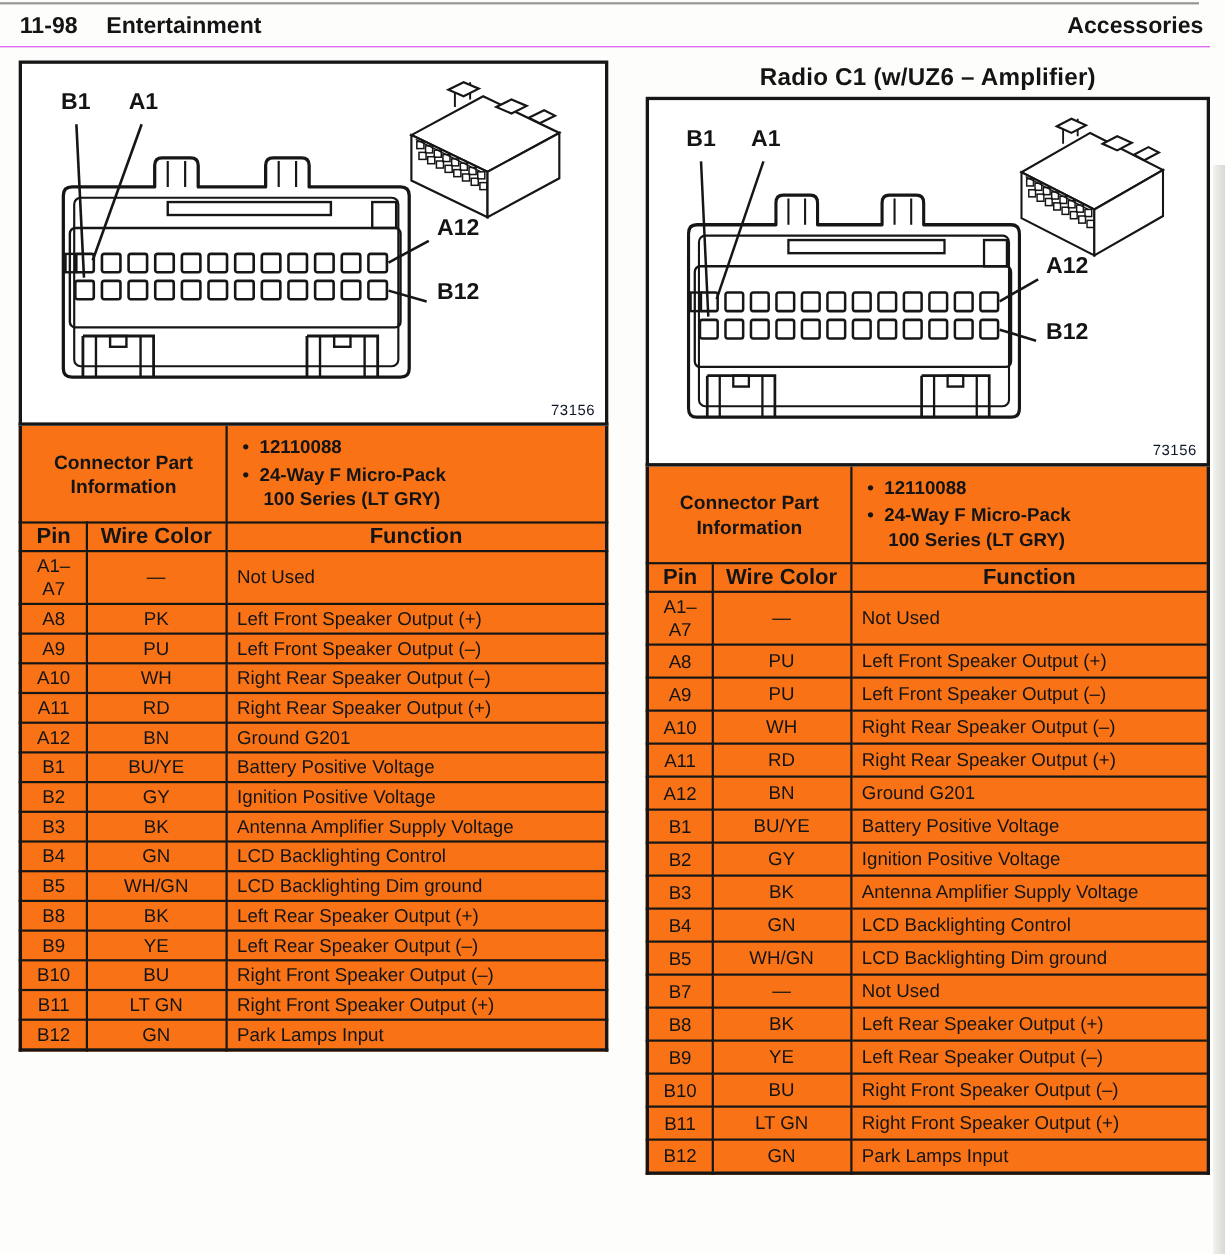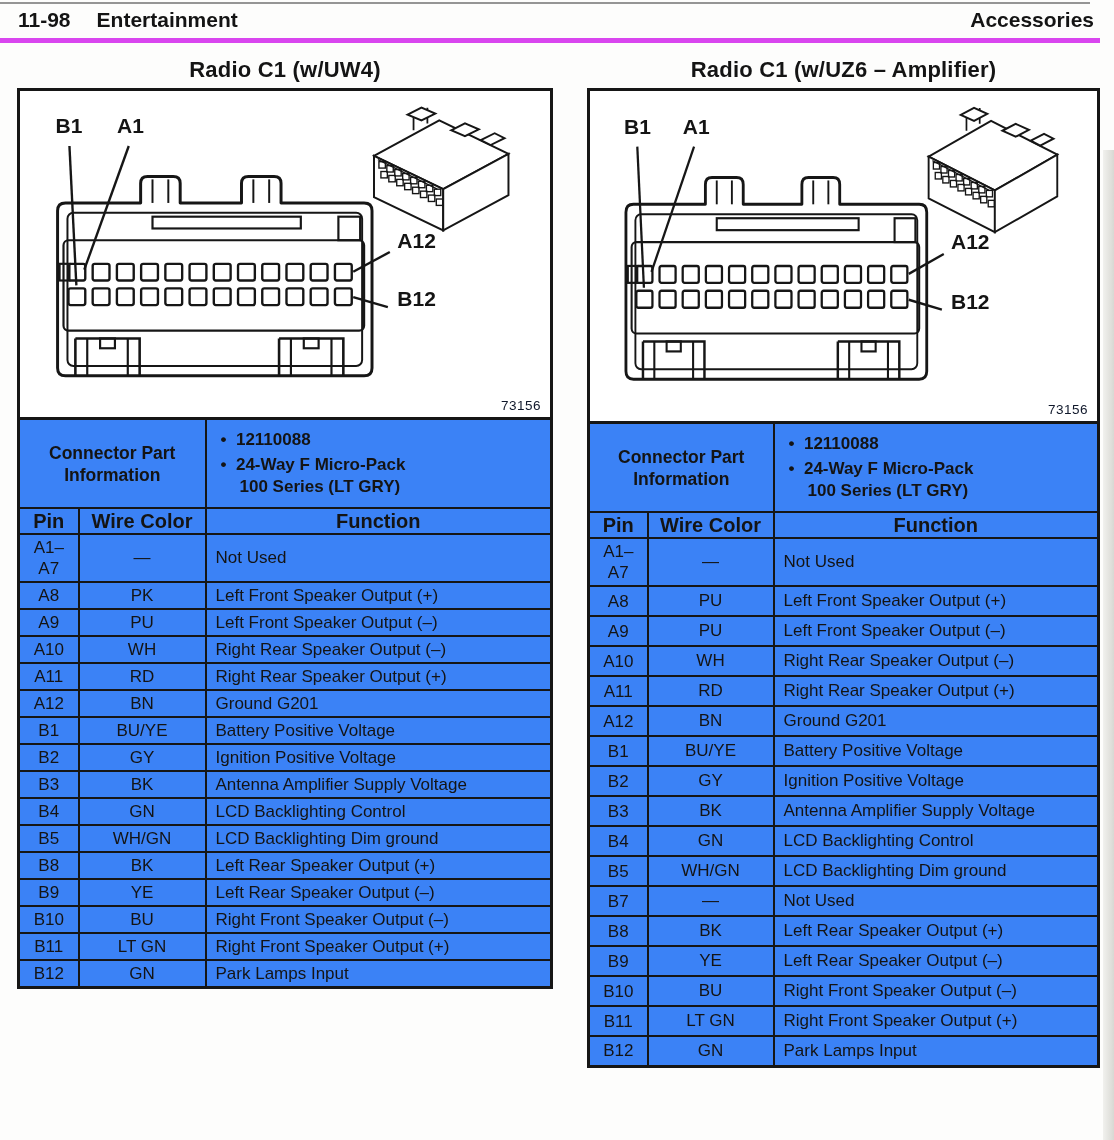--- a/index.html
+++ b/index.html
@@ -12,21 +12,21 @@
   
   .top-scan-line { position:absolute; top:2px; left:0; width:1090px; height:2px;
     background:#3f3f3f; opacity:.55; }
   .scan-edge { position:absolute; right:0; top:150px; bottom:0; width:11px;
     background:linear-gradient(to right,#f1f1ee,#d8d8d3); }
 
   
   .page-header {
     position:absolute; top:0; left:0; width:1100px; height:43px;
     display:flex; justify-content:space-between; align-items:flex-end;
-    padding:6px 6px 6px 18px; border-bottom:5px solid #d946ef;
+    padding:6px 6px 6px 18px; border-bottom:1px solid #d946ef;
     font-weight:bold; font-size:21px;
   }
   .hdr-left { display:flex; gap:26px; }
 
   
   .panel { position:absolute; top:55px; }
   .panel-uw4 { left:17px;  width:536px; }
   .panel-uz6 { left:587px; width:513px; }
   .connector-title { text-align:center; font-size:22px; font-weight:bold;
     line-height:30px; height:30px; margin-bottom:3px; letter-spacing:.2px; }
@@ -39,21 +39,21 @@
   .pin-label { position:absolute; font-weight:bold; font-size:21px; line-height:22px; }
   .lbl-b1  { left:6.7%;  top:7.5%; }
   .lbl-a1  { left:18.3%; top:7.5%; }
   .lbl-a12 { left:71.2%; top:42.5%; }
   .lbl-b12 { left:71.2%; top:60.5%; }
   .figure-number { position:absolute; right:9px; bottom:4px; font-size:13.5px;
     color:#0f172a; letter-spacing:.5px; }
 
   
   table { width:100%; border-collapse:collapse; table-layout:fixed;
-    margin-top:-3px; background:#3b82f6; border:3px solid #161616; }
+    margin-top:-3px; background:#f97316; border:3px solid #161616; }
   th, td { border:2px solid #161616; font-size:17px; vertical-align:middle; }
   th { font-size:20px; font-weight:bold; text-align:center; height:26px; }
   .part-info-label { font-weight:bold; font-size:17.5px; text-align:center;
     height:74px; line-height:22px; padding:0 18px; }
   .part-info-bullets { padding:6px 8px 6px 14px; }
   .part-info-bullets ul { list-style:none; }
   .part-info-bullets li { font-weight:bold; font-size:17px; line-height:22px;
     white-space:pre-line; padding-left:19px; text-indent:-19px; margin:3px 0; }
   .part-info-bullets li::before { content:"\2022\00a0\00a0"; }
   tbody td { padding:2px 4px; }
@@ -162,21 +162,20 @@
 
 <header class="page-header">
   <div class="hdr-left">
     <span>11-98</span>
     <span>Entertainment</span>
   </div>
   <span>Accessories</span>
 </header>
 
 <section class="panel panel-uw4">
-  <h2 class="connector-title">Radio C1 (w/UW4)</h2>
   <div class="fig-box">
     <svg viewBox="0 0 536 332" preserveAspectRatio="none">
         <use href="#conn-fig"></use>
       </svg>
     <span class="pin-label lbl-b1">B1</span>
     <span class="pin-label lbl-a1">A1</span>
     <span class="pin-label lbl-a12">A12</span>
     <span class="pin-label lbl-b12">B12</span>
     <span class="figure-number">73156</span>
   </div>

